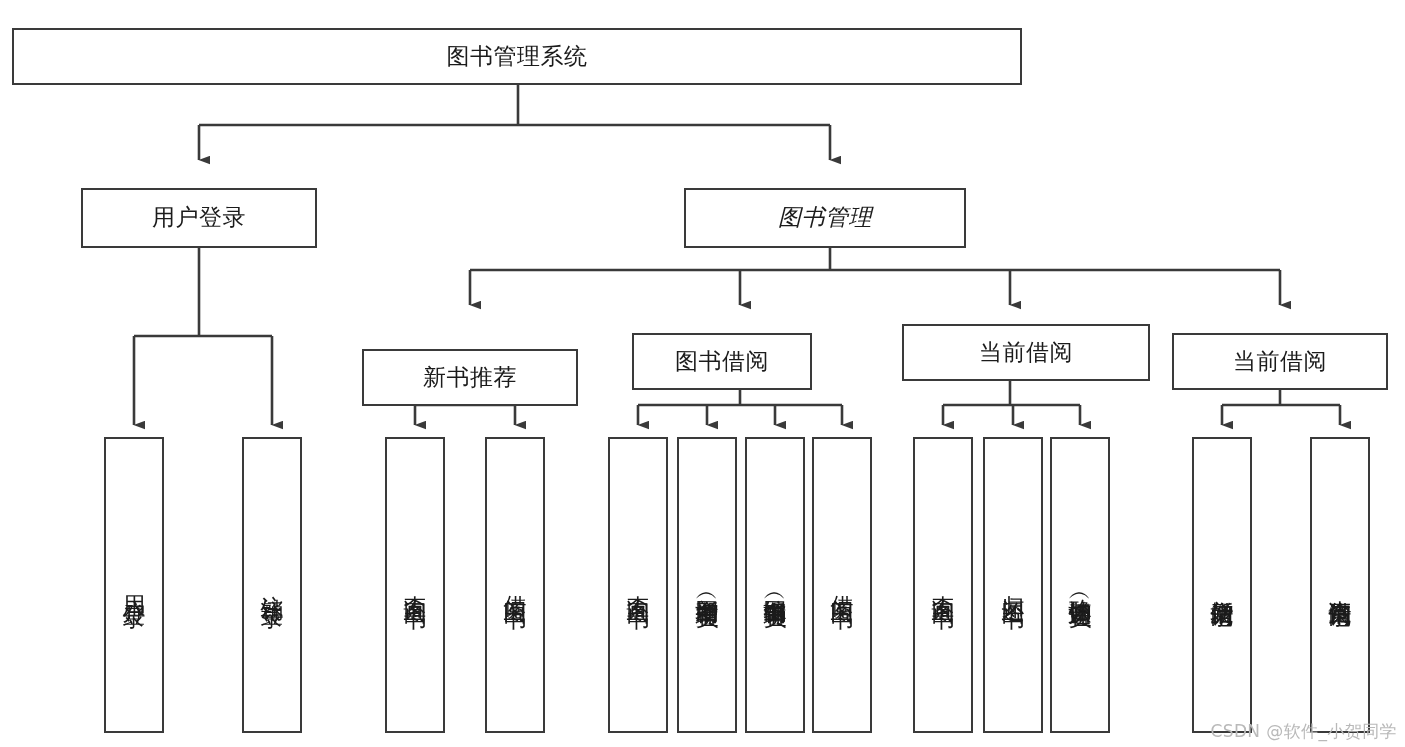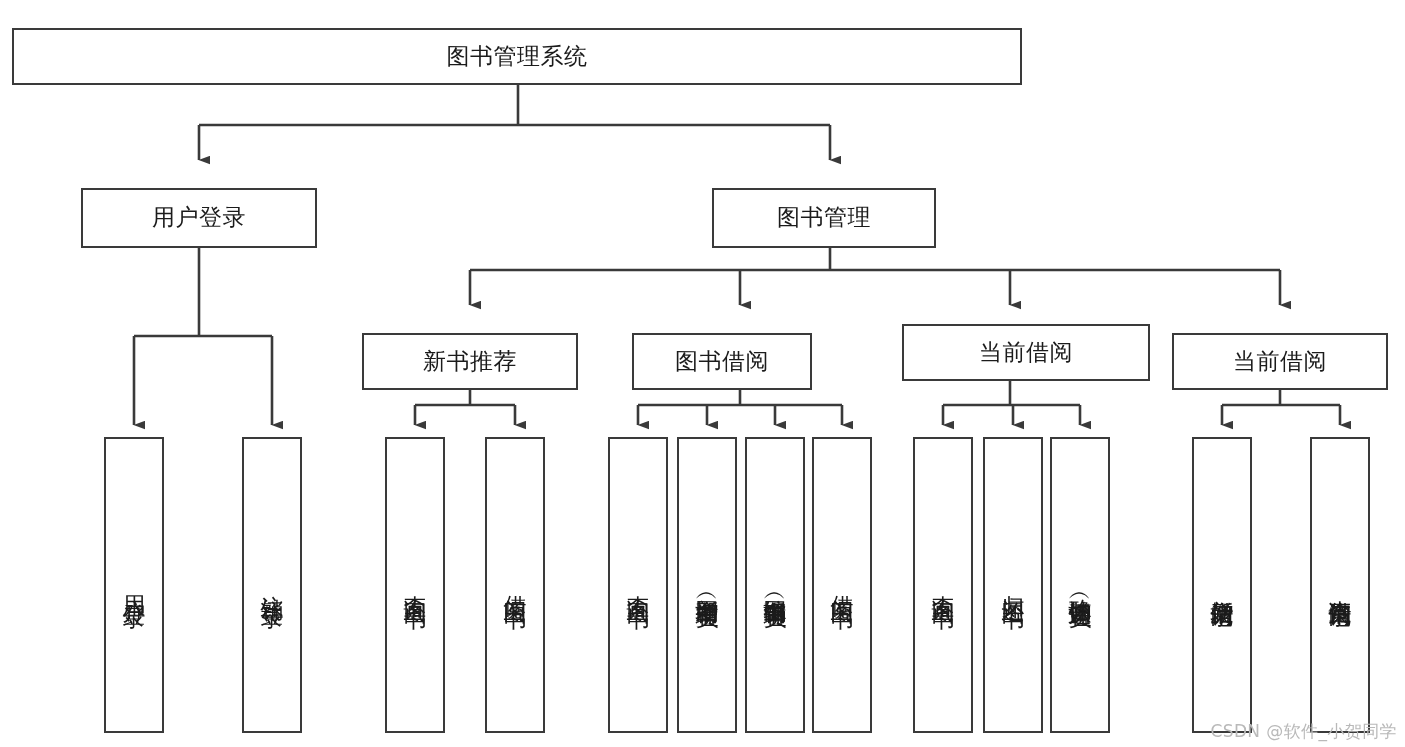--- a/index.html
+++ b/index.html
@@ -126,25 +126,25 @@
     </g>
   </svg>
 
   <div class="node node-h" style="left:12px; top:12px; width:1010px; height:57px;">
     <span class="node-label">图书管理系统</span>
   </div>
 
   <div class="node node-h" style="left:81px; top:172px; width:236px; height:60px;">
     <span class="node-label">用户登录</span>
   </div>
-  <div class="node node-h" style="left:712px; top:172px; width:224px; height:60px;">
+  <div class="node node-h" style="left:684px; top:172px; width:282px; height:60px;font-style:italic;">
     <span class="node-label">图书管理</span>
   </div>
 
-  <div class="node node-h" style="left:362px; top:317px; width:216px; height:57px;">
+  <div class="node node-h" style="left:362px; top:333px; width:216px; height:57px;">
     <span class="node-label">新书推荐</span>
   </div>
   <div class="node node-h" style="left:632px; top:317px; width:180px; height:57px;">
     <span class="node-label">图书借阅</span>
   </div>
   <div class="node node-h" style="left:902px; top:308px; width:248px; height:57px;">
     <span class="node-label">当前借阅</span>
   </div>
   <div class="node node-h" style="left:1172px; top:317px; width:216px; height:57px;">
     <span class="node-label">当前借阅</span>

